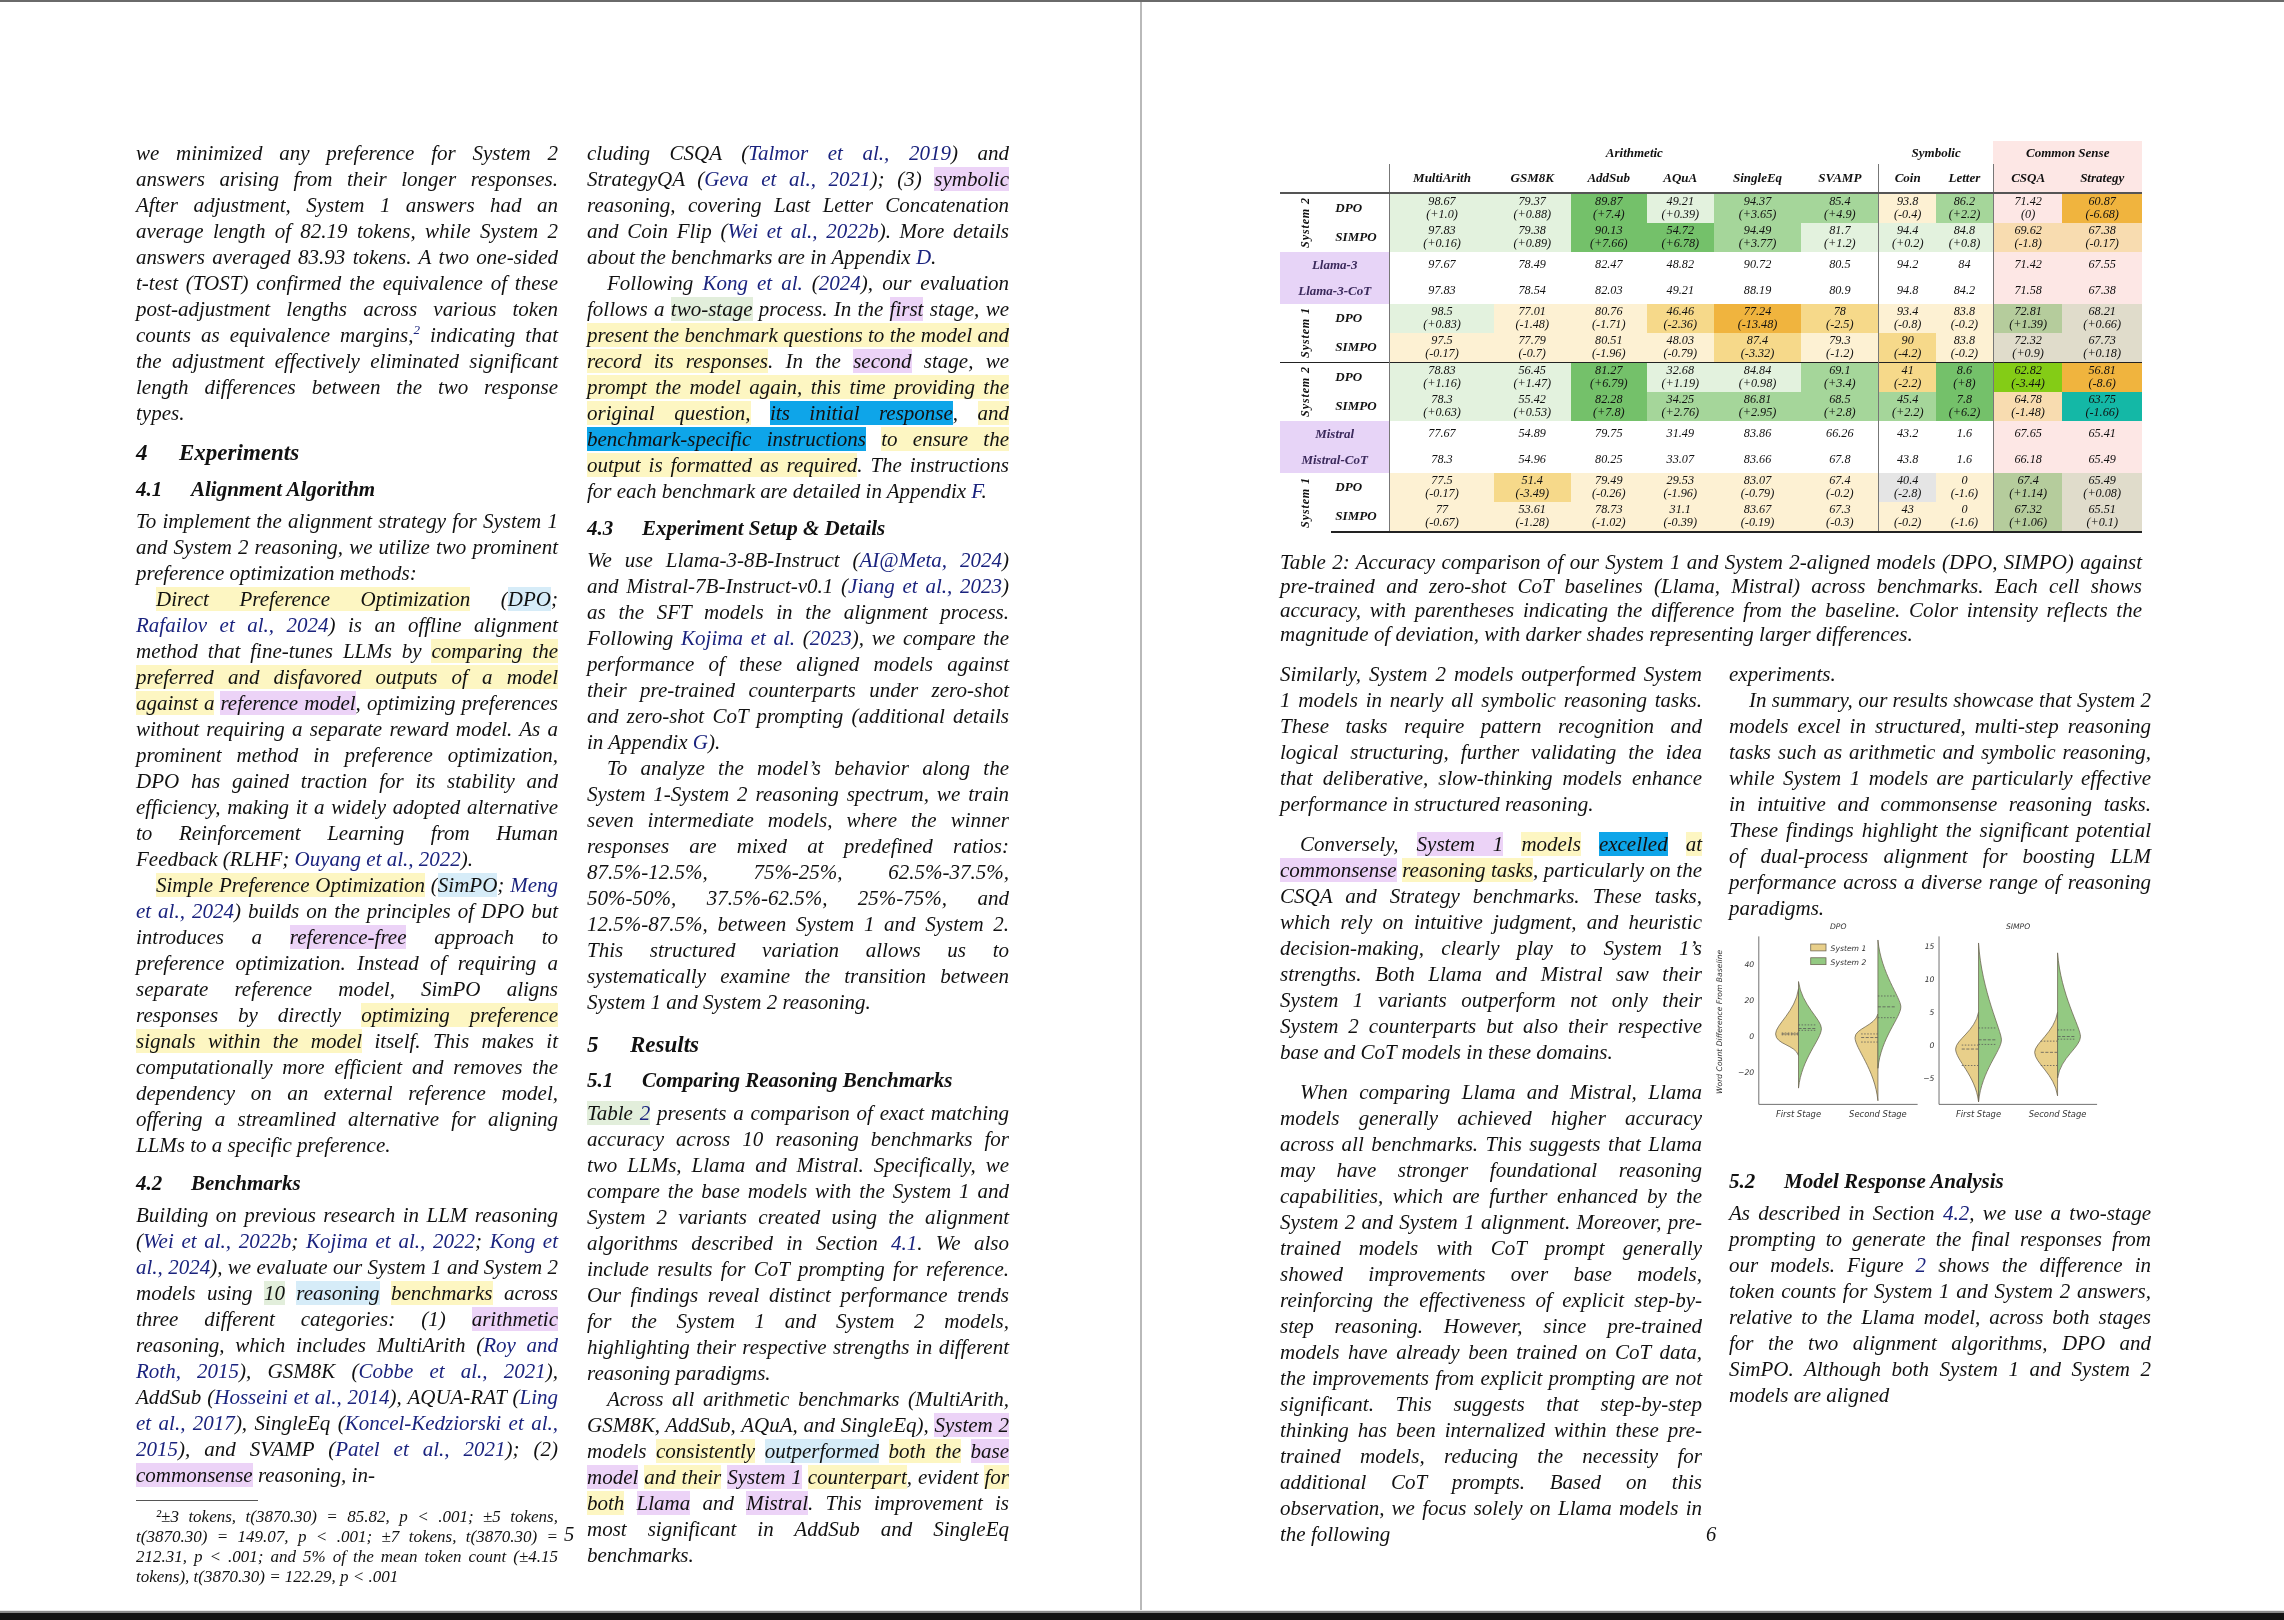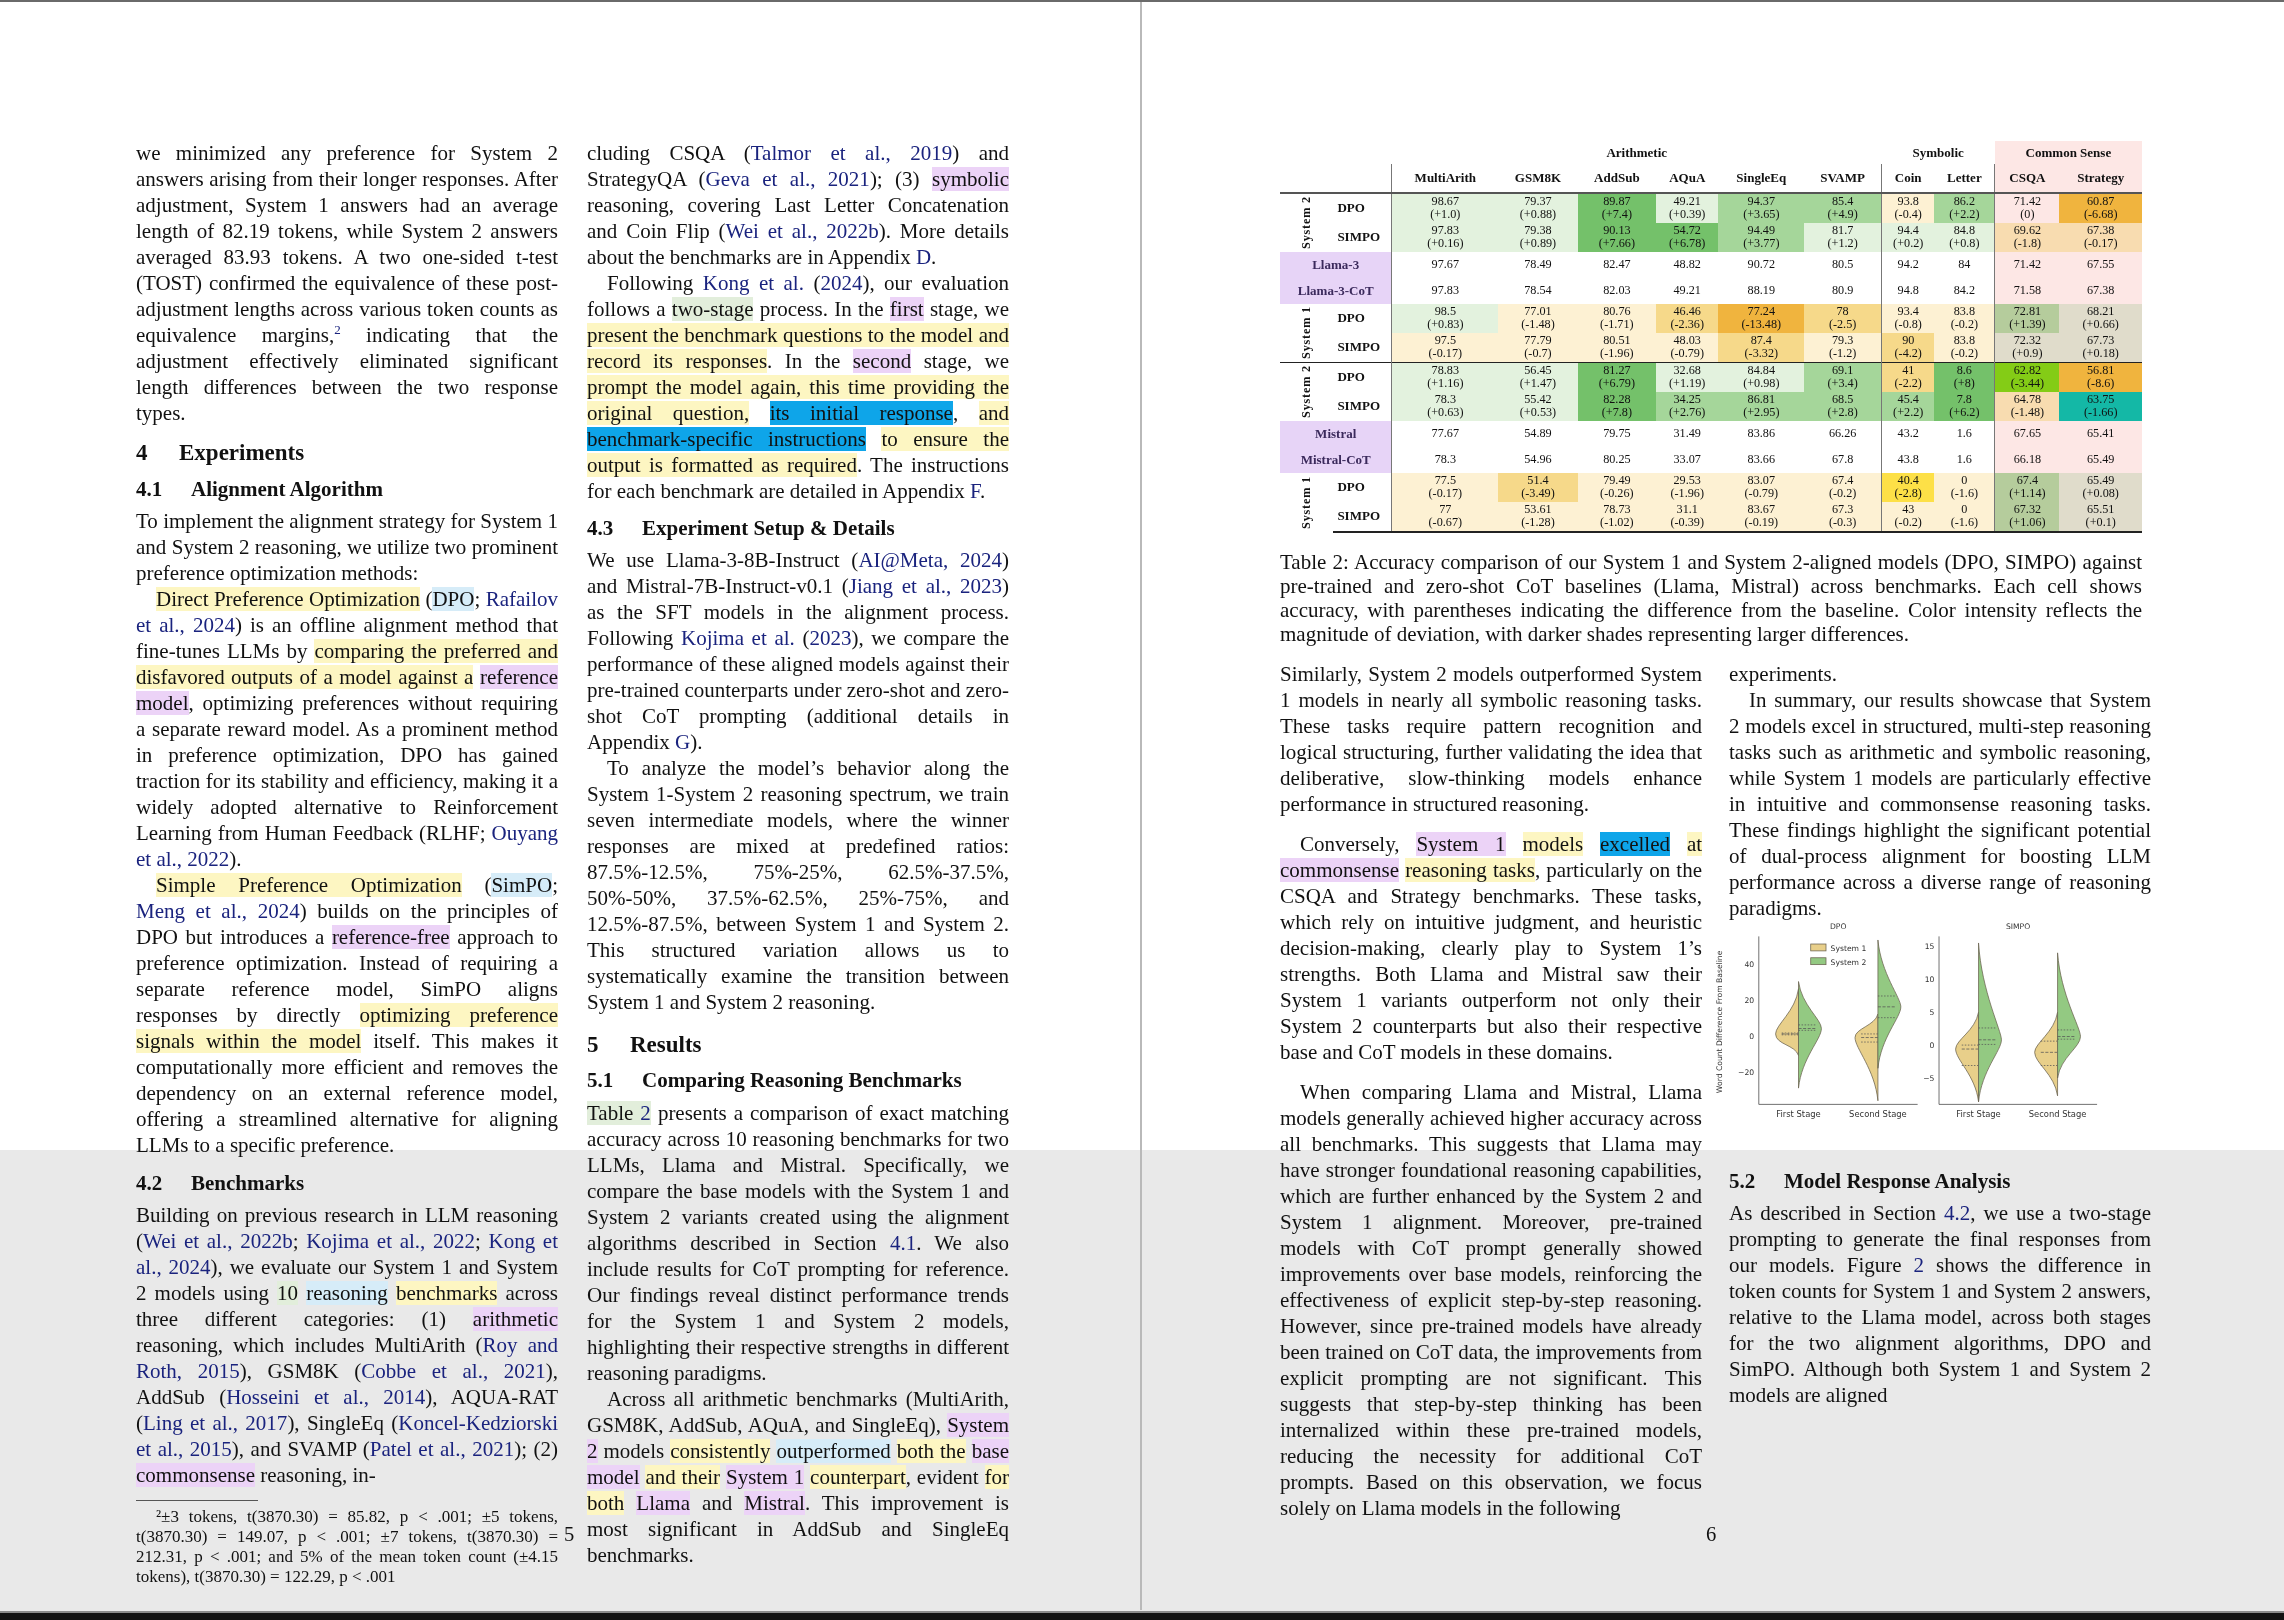--- a/index.html
+++ b/index.html
@@ -1,20 +1,20 @@
 <!DOCTYPE html>
 <html style="font-size:12.2px"><head>
 <meta charset="utf-8">
 <style>
   html, body { margin:0; padding:0; }
   body { width:2284px; height:1621px; background:#e9e9e9; position:relative; overflow:hidden;
          font-family:"Liberation Serif","DejaVu Serif",serif; color:#111; }
   .topbar { position:absolute; left:0; top:0; width:2284px; height:2.3px; background:#6a6a6a; }
   .botbar { position:absolute; left:0; bottom:0; width:2284px; height:7.6px; background:#111; border-top:2.3px solid #8a8a8a; }
-  .page { position:absolute; top:2.3px; height:1148px; background:#fff; }
+  .page { position:absolute; top:2.3px; height:1608px; background:#fff;font-style:italic; }
   #page5 { left:0; width:1140px; }
   #page6 { left:1142px; width:1142px; }
   .divider { position:absolute; left:1140px; top:2.3px; width:1.5px; height:1608px; background:#b9b9b9; }
   .col { position:absolute; font-size:21px; line-height:26px; text-align:justify; hyphens:none; }
   .col p { margin:0; }
   .ind { text-indent:20px; }
   .h1 { font-weight:bold; font-size:23px; line-height:31px; margin:10.7px 0 7.6px 0; }
   .h2 { font-weight:bold; font-size:21px; line-height:27.5px; margin:7.6px 0 4.6px 0; }
   .h1 .num, .h2 .num { display:inline-block; width:43px; }
   .h2 .num { width:55px; }
@@ -443,21 +443,21 @@
               <div>(-1.96)</div>
             </td>
             <td class="cell" style="background:#fdf1d3">
               <div>83.07</div>
               <div>(-0.79)</div>
             </td>
             <td class="cell" style="background:#fdf1d3">
               <div>67.4</div>
               <div>(-0.2)</div>
             </td>
-            <td class="vline cell" style="background:#fde047">
+            <td class="vline cell" style="background:#e5e5e5">
               <div>40.4</div>
               <div>(-2.8)</div>
             </td>
             <td class="cell" style="background:#fdf1d3">
               <div>0</div>
               <div>(-1.6)</div>
             </td>
             <td class="vline cell" style="background:#b5cc9c">
               <div>67.4</div>
               <div>(+1.14)</div>

